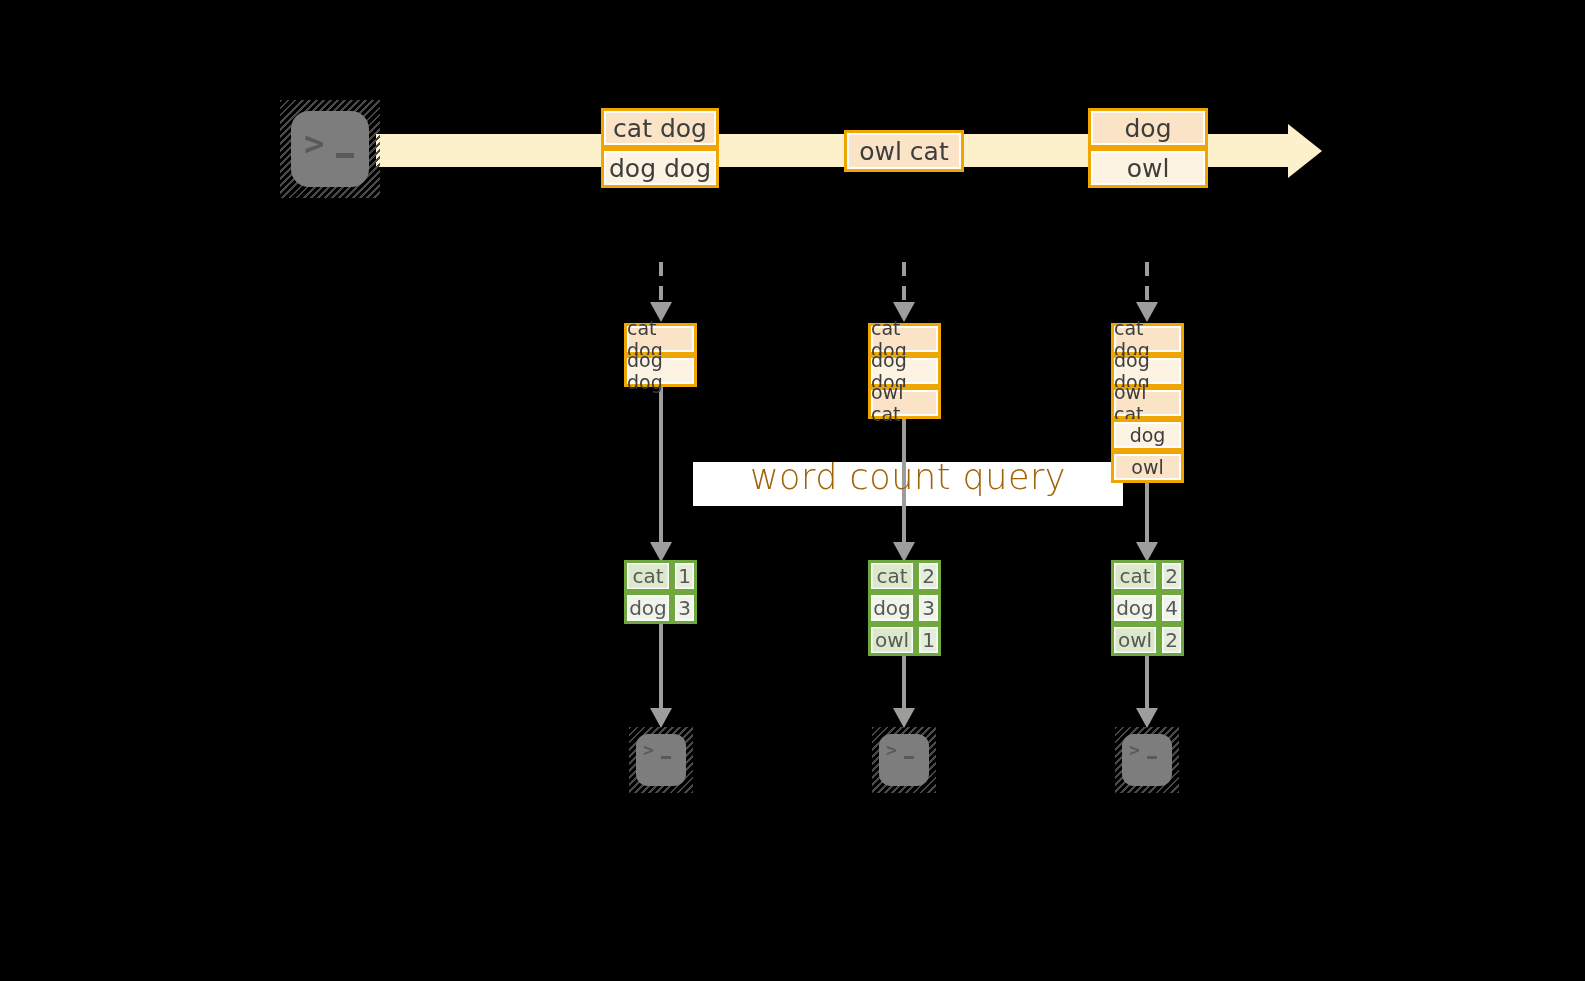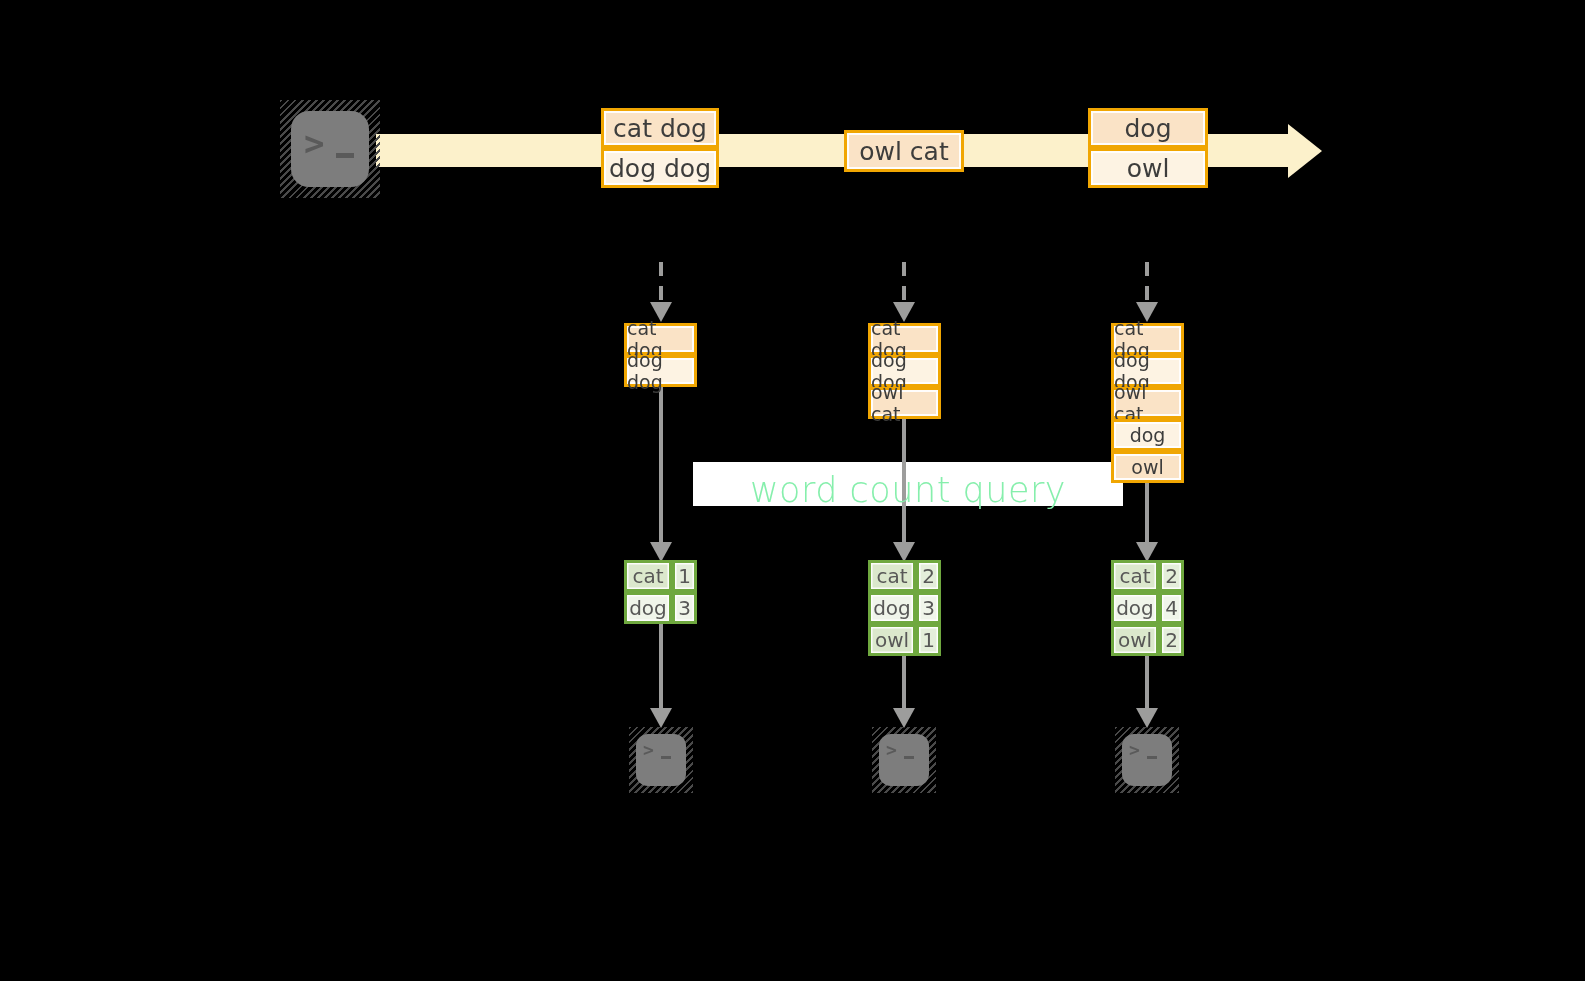--- a/index.html
+++ b/index.html
@@ -59,21 +59,21 @@
     width:0; height:0;
     border-left:11px solid transparent;
     border-right:11px solid transparent;
     border-top:20px solid #9D9D9C;
   }
 
   
   .query-band { background:#FFFFFF; }
   .query-label {
     width:430px; height:30px; display:flex; align-items:center; justify-content:center;
-    font-size:35px; font-weight:300; letter-spacing:0.5px; color:#86efac;margin-top:13px;
+    font-size:35px; font-weight:300; letter-spacing:0.5px; color:#a16207;
   }
 
   
   .term {
     background: repeating-linear-gradient(135deg,#4A4A4A 0 2px,transparent 2px 5px);
   }
   .term-inner { position:absolute; background:#7D7D7D; }
   .term-big .term-inner  { inset:11px; border-radius:18px; }
   .term-sm  .term-inner  { inset:7px;  border-radius:12px; }
   .chev {

